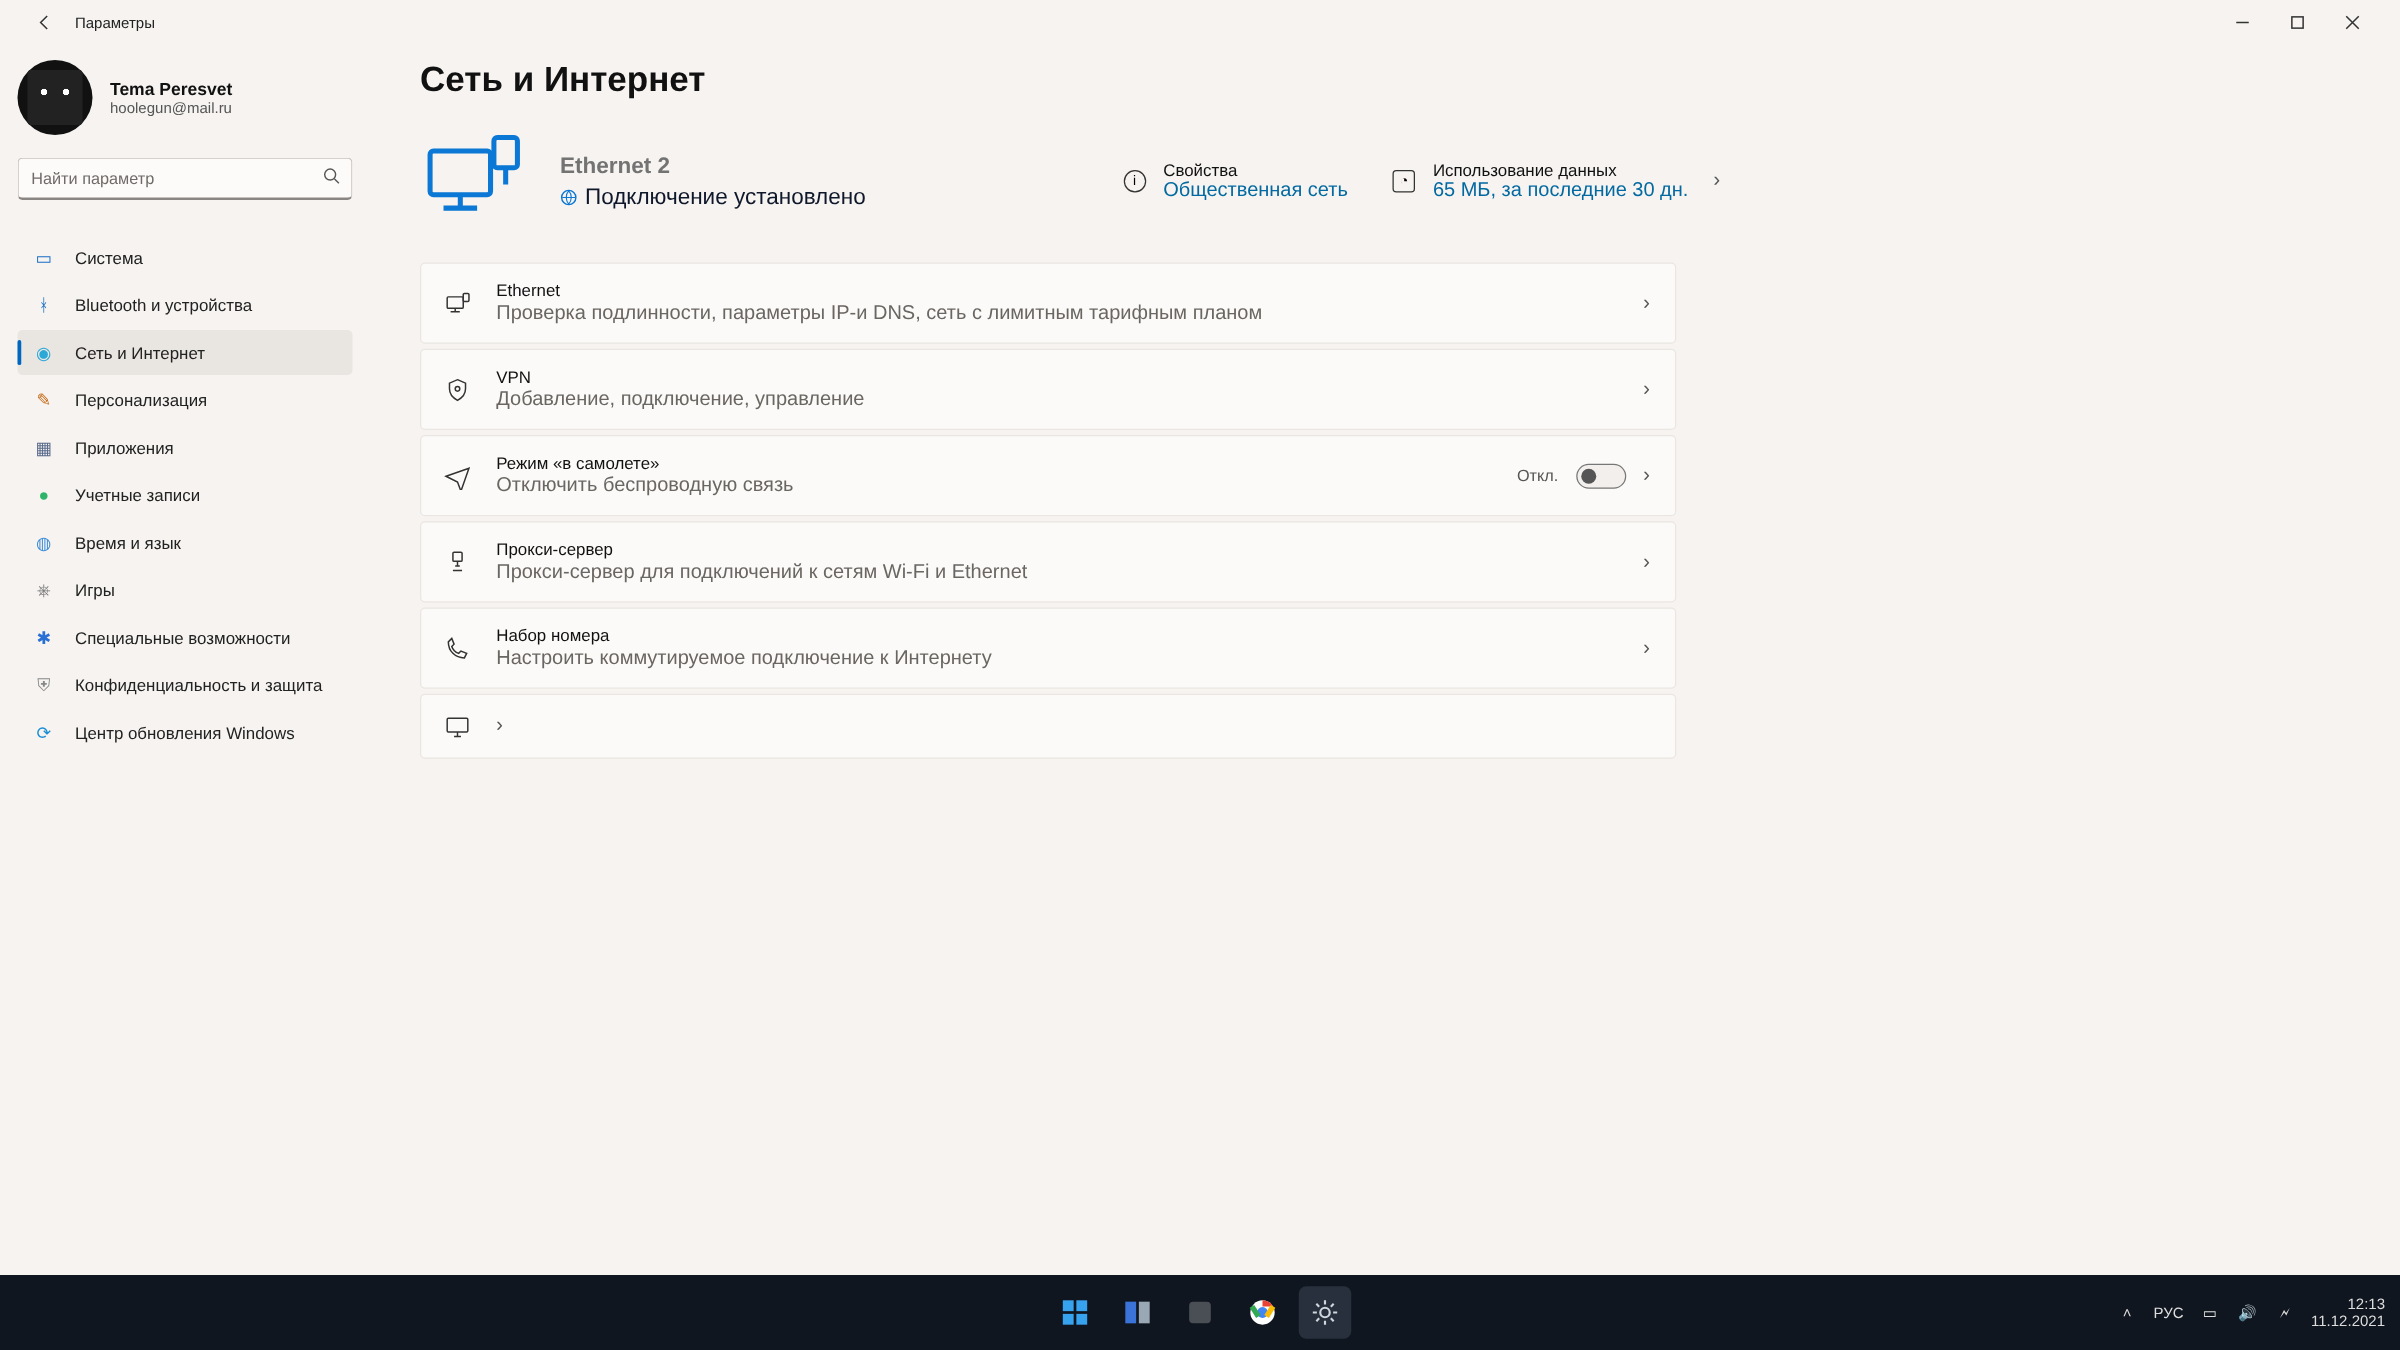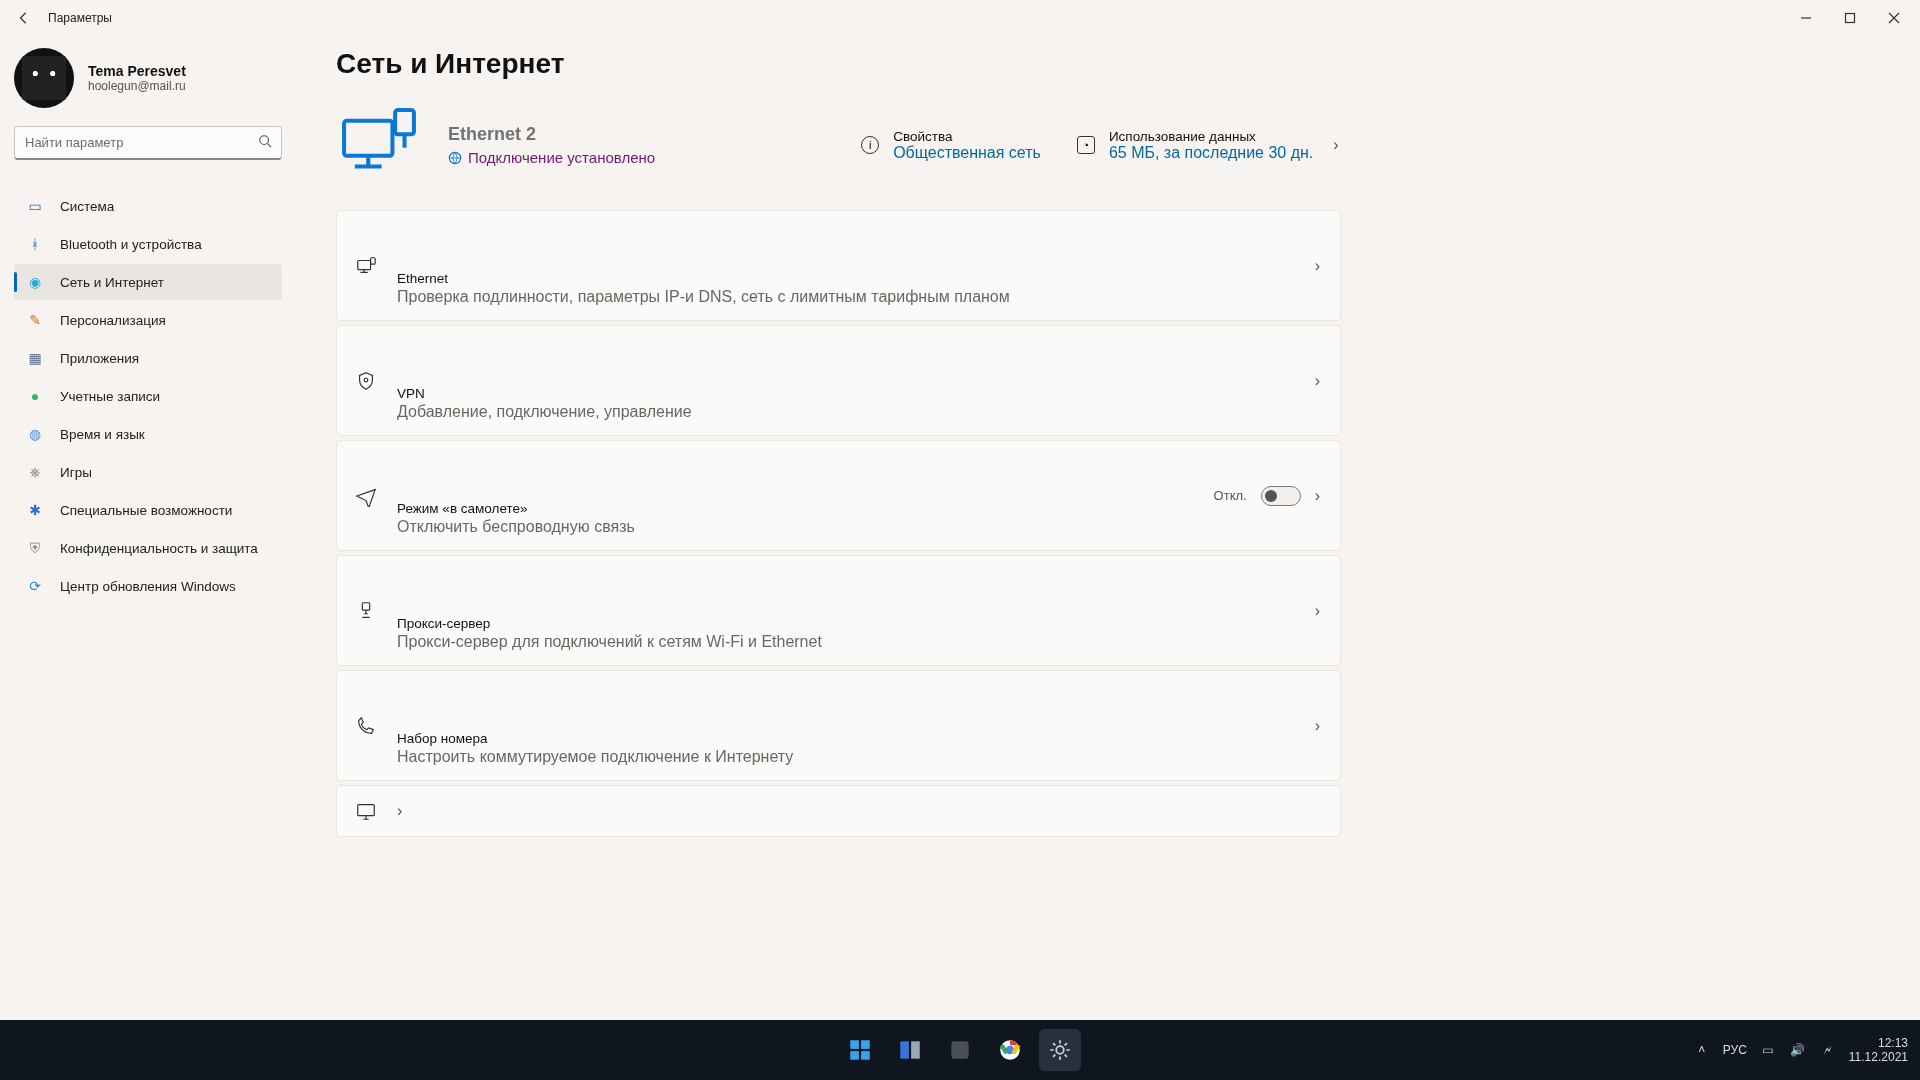--- a/index.html
+++ b/index.html
@@ -1,19 +1,19 @@
 <!DOCTYPE html>
 <html><head>
 <meta charset="utf-8">
 <style>
   * { box-sizing: border-box; margin: 0; padding: 0; font-family: "Segoe UI", Tahoma, sans-serif; }
   html, body { width: 1920px; height: 1080px; overflow: hidden; background: #f6f3f0; }
 
   
-  .titlebar { display: flex; align-items: center; height: 36px; padding: 0 4px; }
+  .titlebar { display: flex; align-items: center; height: 36px; padding: 0 16px; }
   .titlebar .back { width: 40px; display:flex; justify-content:center; align-items:center; color:#333; }
   .titlebar .title { font-size: 12px; color:#222; margin-left: 4px; }
   .titlebar .spacer { flex: 1; }
   .titlebar .winctl { width: 44px; height:36px; display:flex; justify-content:center; align-items:center; color:#333; }
 
   .app-body { display:flex; height: calc(100% - 36px - 60px); }
 
   
   .sidebar { width: 296px; padding: 8px 14px 0 14px; }
   .account { display:flex; align-items:center; gap: 14px; padding: 4px 0 18px 0; }
@@ -34,34 +34,34 @@
   .nav-ico { width:18px; height:18px; display:flex; align-items:center; justify-content:center; font-size:14px; }
 
   
   .main { flex:1; padding: 12px 40px 0 40px; overflow:auto; max-width: 1480px;}
   .page-title { font-size: 28px; font-weight:600; color:#111; margin-bottom: 22px; }
 
   .net-hero { display:flex; align-items:center; gap: 26px; margin-bottom: 22px; }
   .hero-icon { width:86px; height:86px; color:#0a78d4; }
   .hero-texts { display:flex; flex-direction:column; gap:4px; }
   .hero-name { font-size:18px; font-weight:600; color:#737373; }
-  .hero-status { font-size:15px; color:#701a75; display:flex; align-items:center; gap:6px; }
+  .hero-status { font-size:18px; color:#0f172a; display:flex; align-items:center; gap:6px; }
   .status-dot { width:14px; height:14px; }
 
   .hero-links { display:flex; gap: 36px; margin-left: 180px; align-items:center;}
   .hero-link { display:flex; align-items:center; gap:14px; }
   .hlk-icon { width:18px; height:18px; border:1.4px solid #333; border-radius:50%; display:flex; align-items:center; justify-content:center; font-size:11px; }
   .hlk-title { font-size:13.5px; color:#111; }
   .hlk-sub { font-size:16px; color:#0369a1; }
   .hero-chevron { color:#555; margin-left:6px;}
 
   .settings-list { display:flex; flex-direction:column; gap:4px; width: 1005px;}
   .row { display:flex; align-items:center; background:#fbfaf8; border:1px solid #eae6e2; border-radius:4px; padding: 14px 20px 14px 18px; gap:20px; }
   .row-icon { width:22px; height:22px; color:#333; display:flex; align-items:center; justify-content:center; }
-  .row-texts { flex:1;margin-top:46px; }
+  .row-texts { flex:1; }
   .row-title { font-size:13.5px; color:#111; }
   .row-sub { font-size:16px; color:#6a6662; margin-top:2px; }
   .row-tail { display:flex; align-items:center; gap:14px; color:#555; }
   .toggle { width:40px; height:20px; border-radius:10px; border:1px solid #777; background:#f2efec; position:relative; }
   .toggle::after { content:""; position:absolute; left:3px; top:3px; width:12px; height:12px; border-radius:50%; background:#555; }
   .toggle-label { font-size:13px; color:#555; }
 
   
   .taskbar { position:fixed; left:0; right:0; bottom:0; height:60px; background:#10161f; display:flex; align-items:center; color:#ddd; }
   .taskbar .center { position:absolute; left:50%; transform:translateX(-50%); display:flex; gap:8px; }

